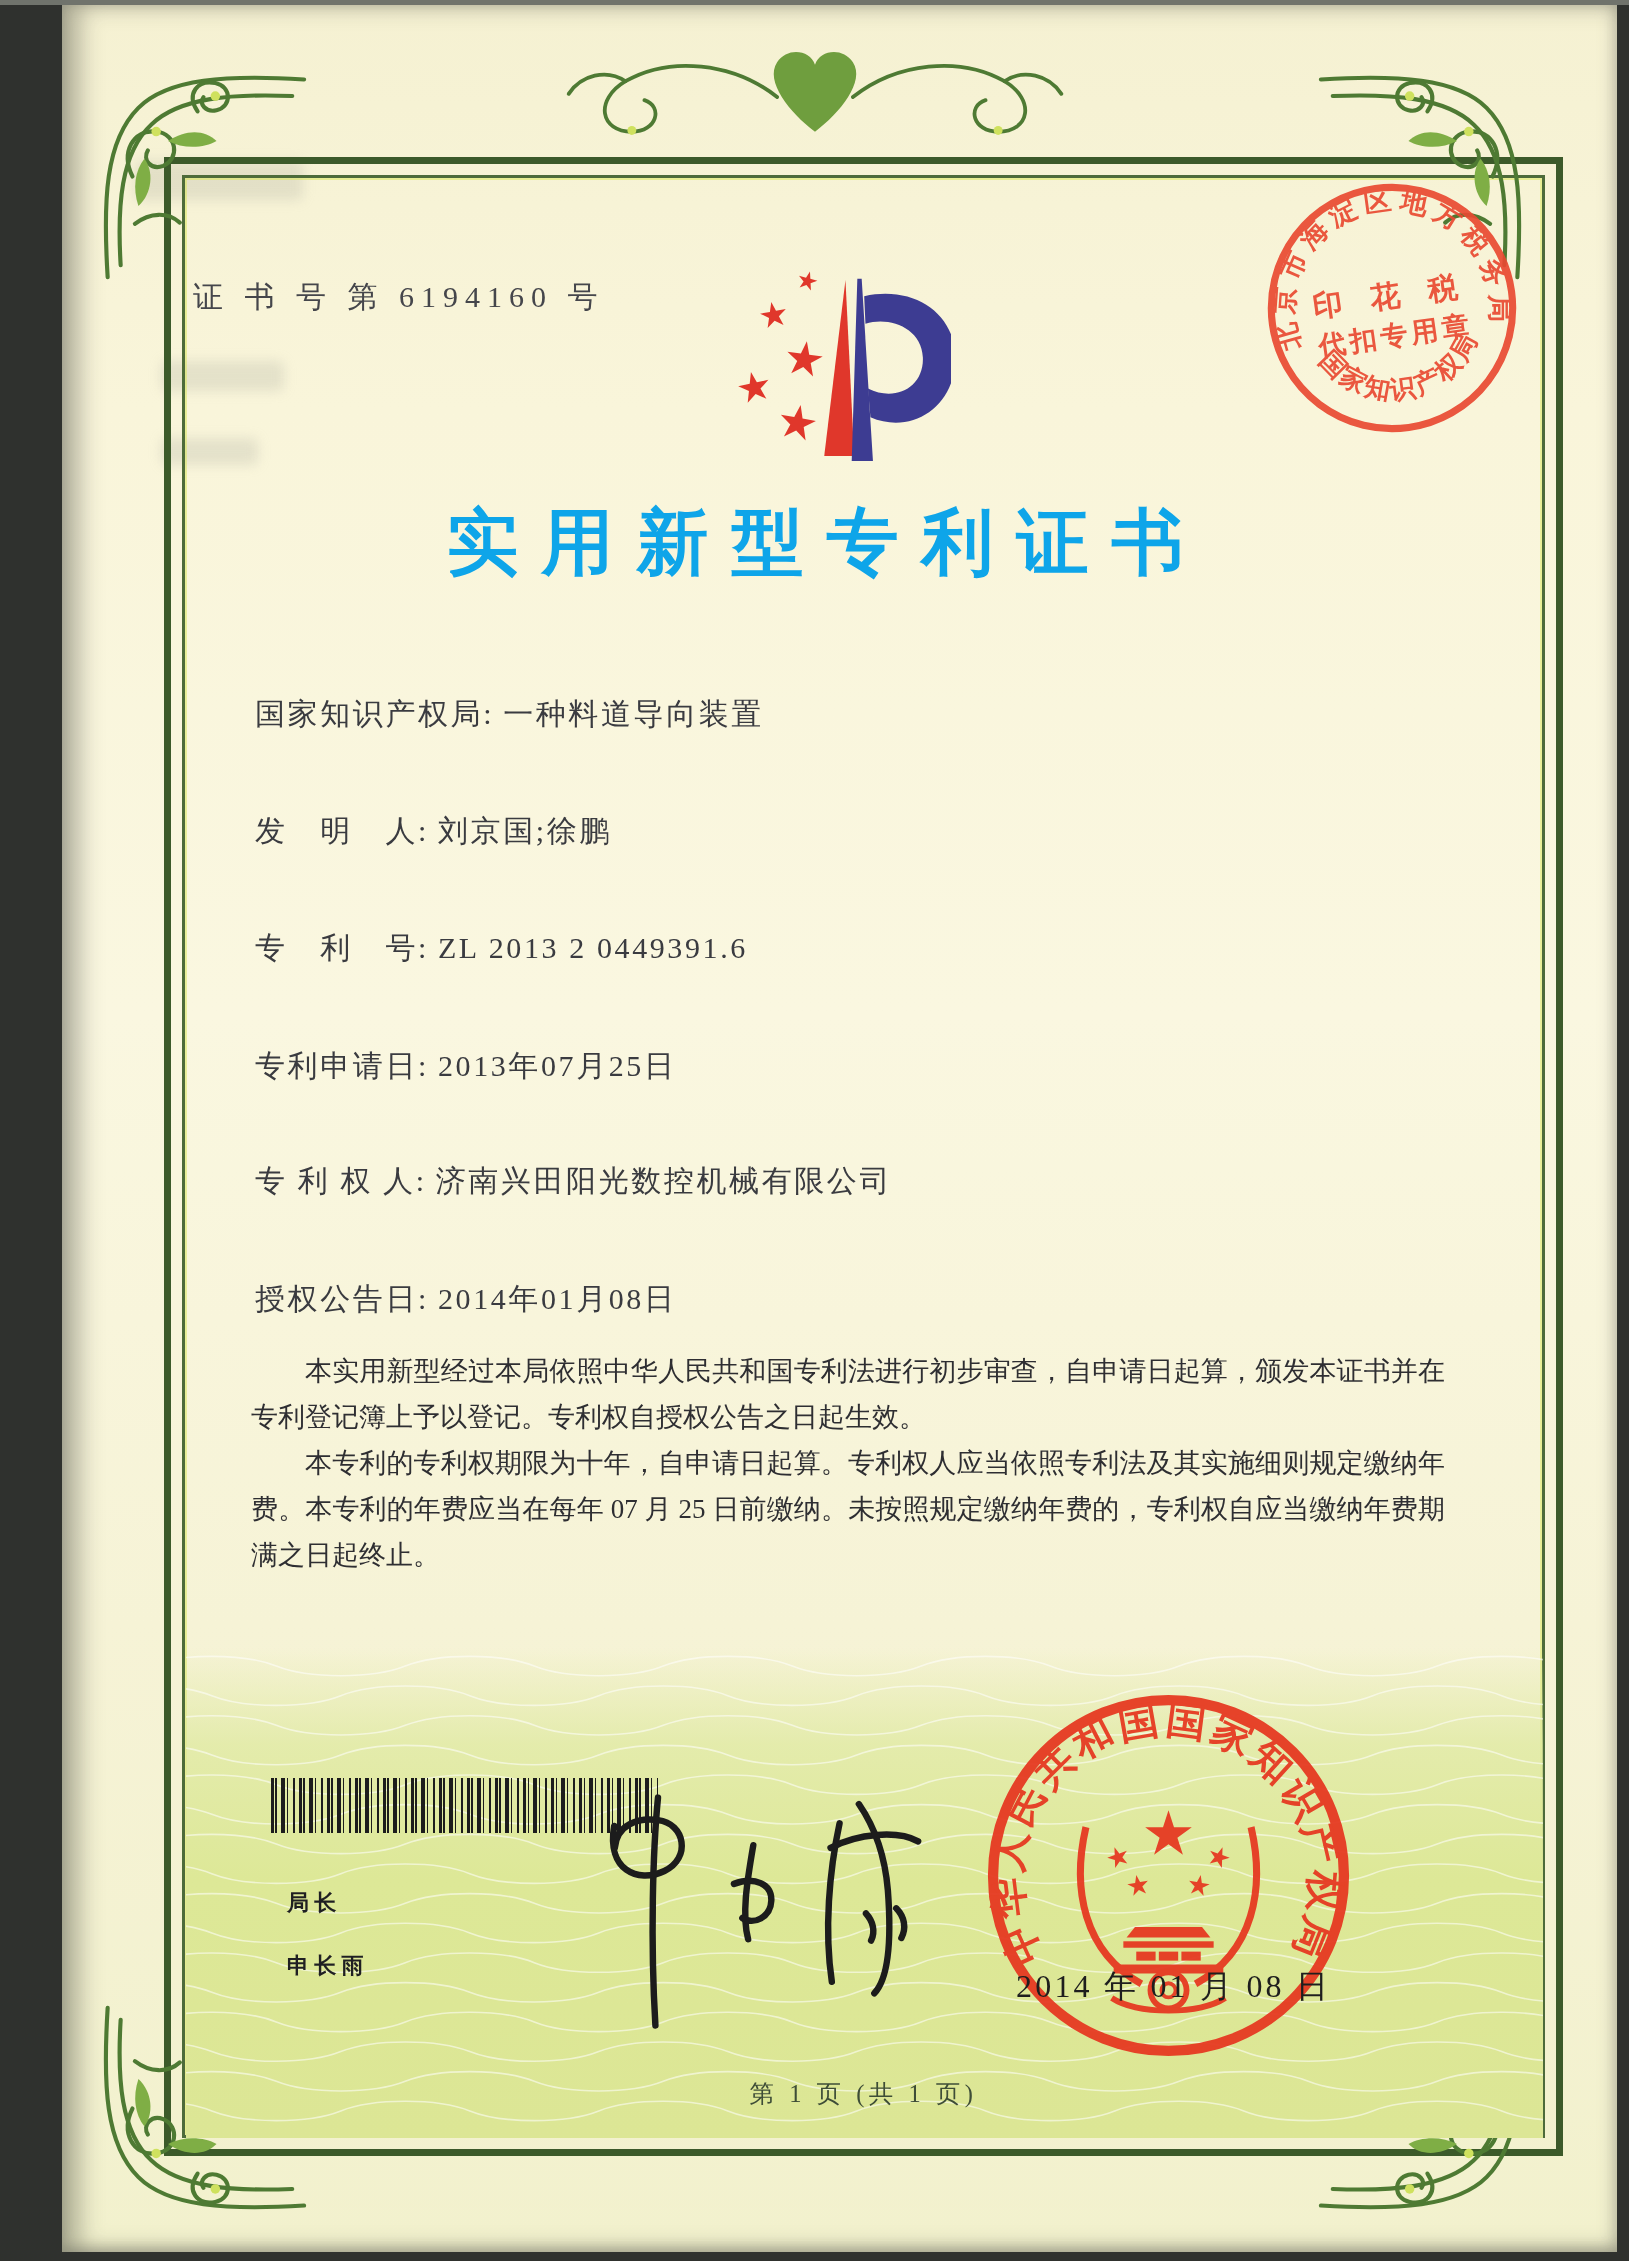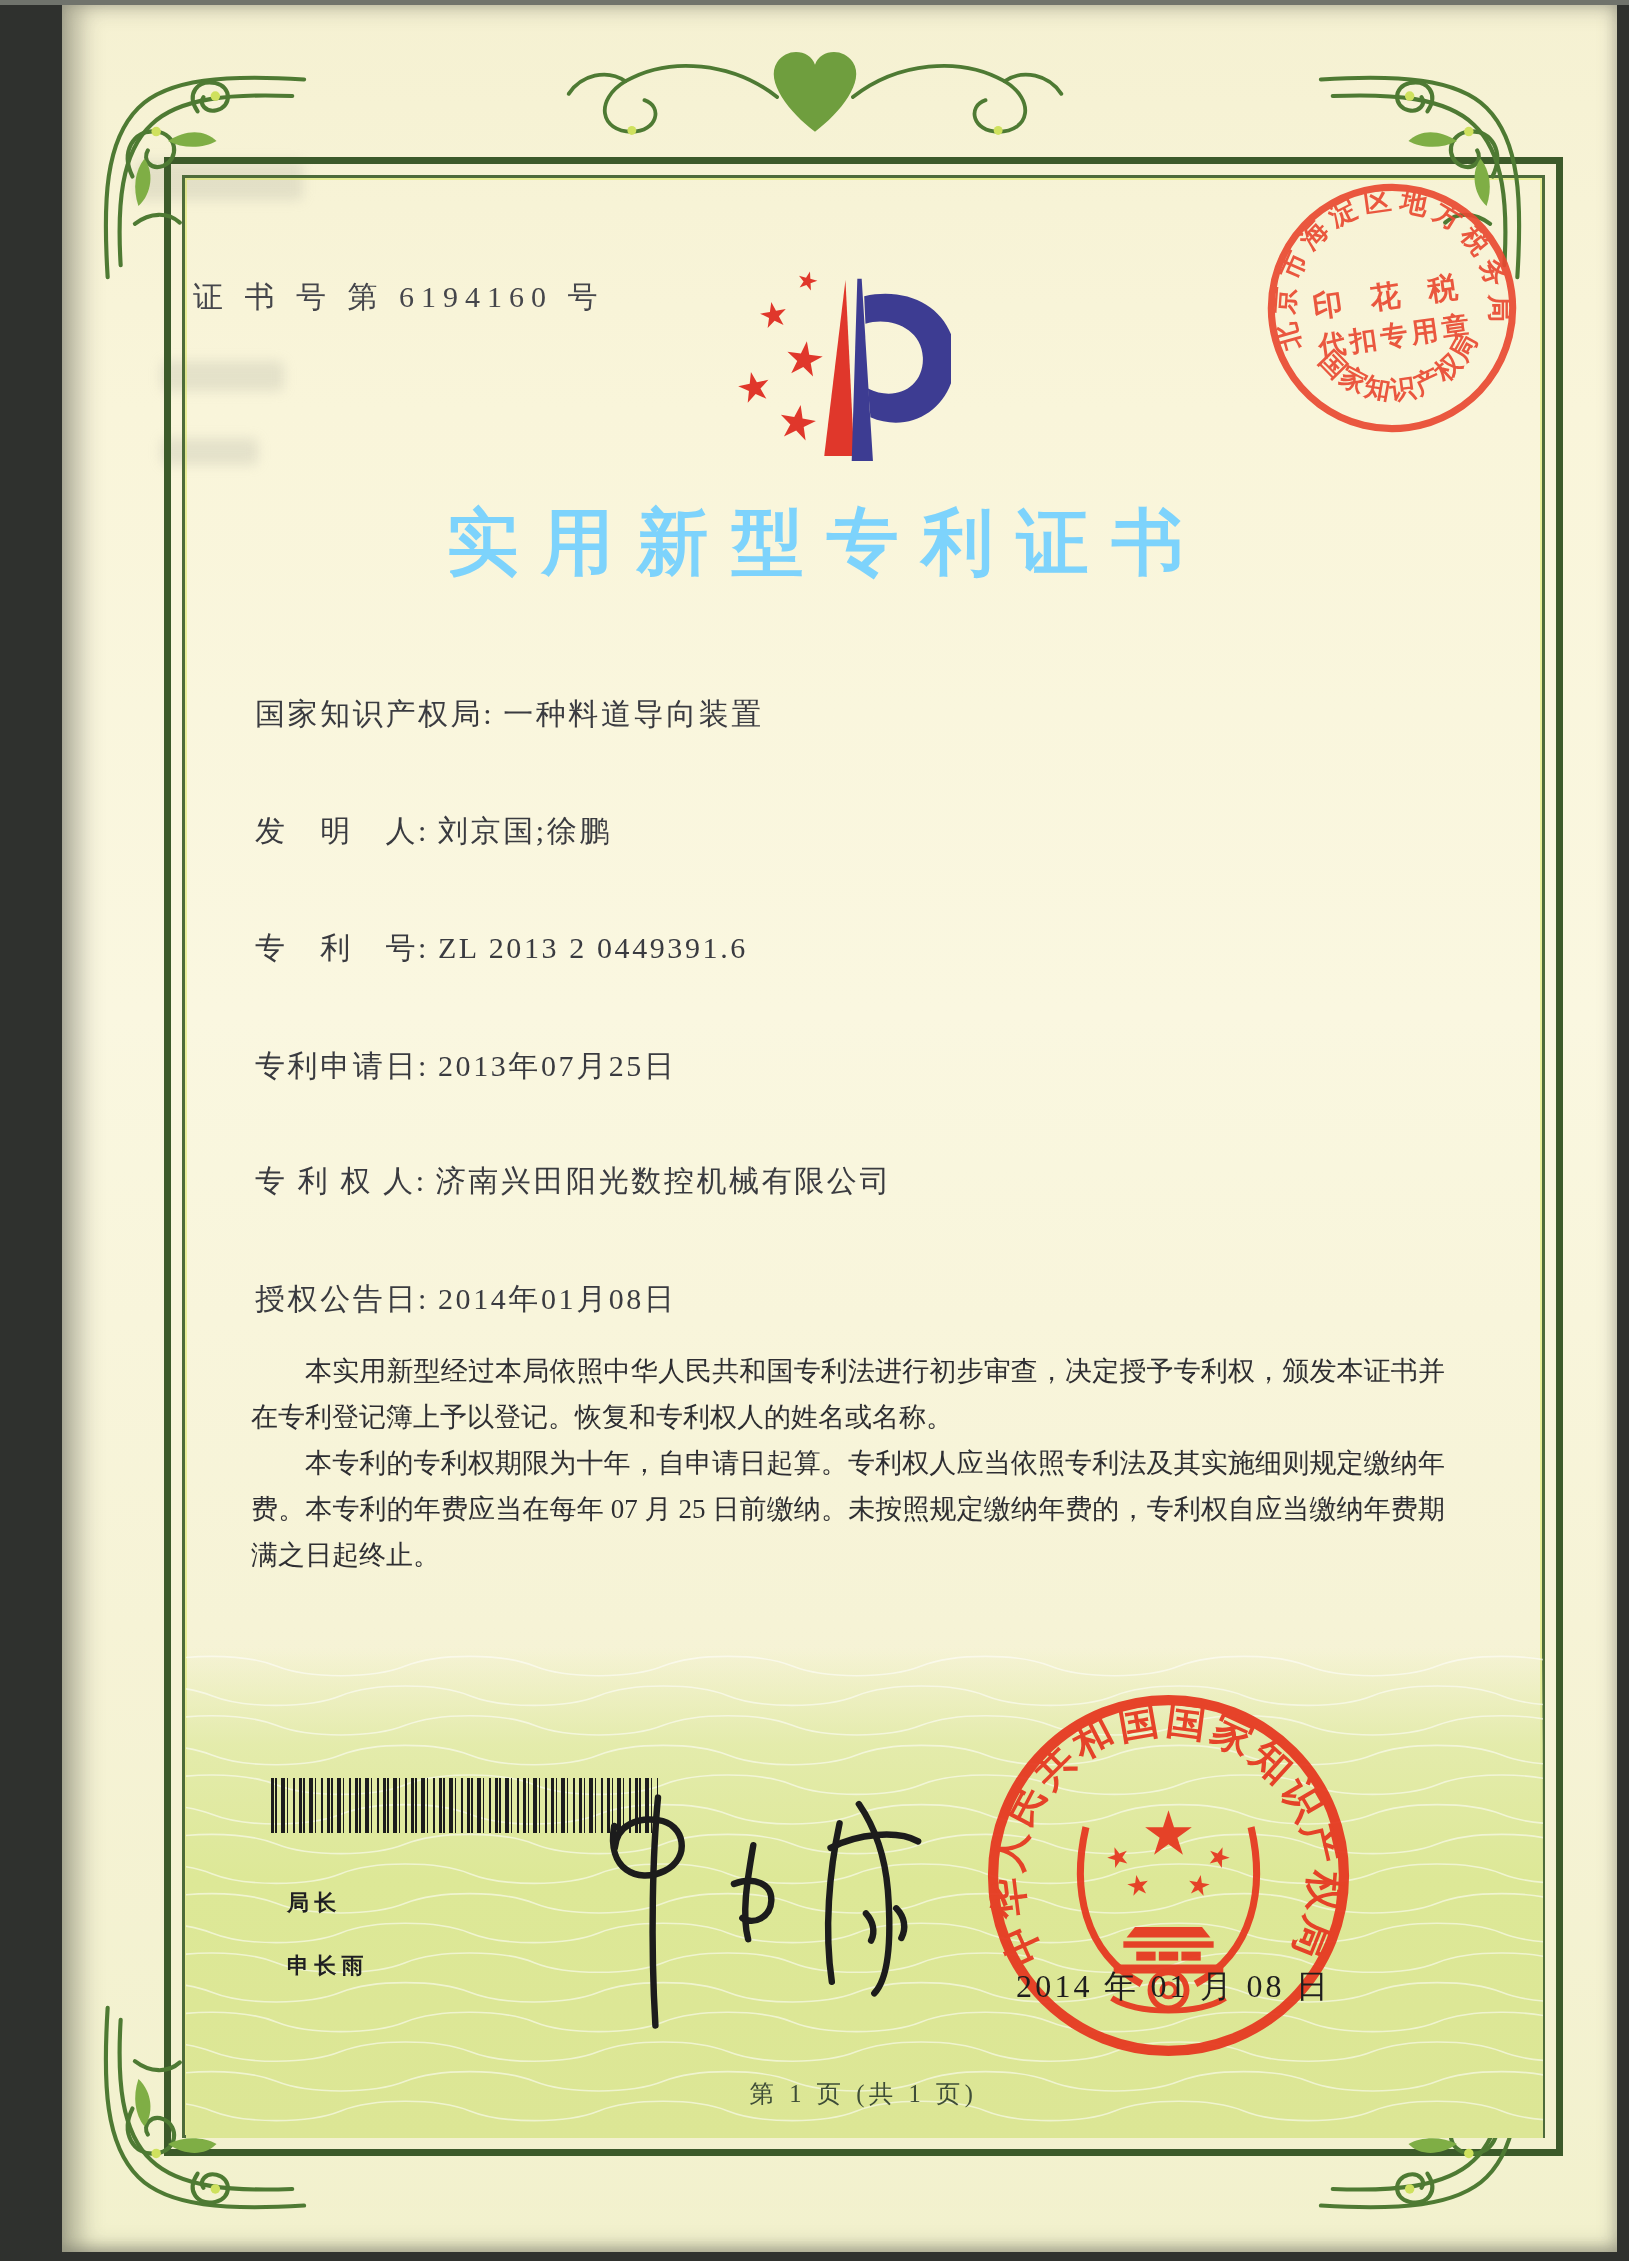--- a/index.html
+++ b/index.html
@@ -32,21 +32,21 @@
 
   .certnum{
     position:absolute;left:193px;top:277px;
     font-size:30px;letter-spacing:7px;color:#45464b;
   }
   .logo{position:absolute;left:680px;top:255px;width:271px;height:206px;}
   .taxstamp{position:absolute;left:1259px;top:175px;width:266px;height:266px;transform:rotate(-8deg);opacity:.92;}
 
   .title{
     position:absolute;left:0;right:0;top:495px;text-align:center;
-    font-size:72px;font-weight:700;color:#7dd3fc;letter-spacing:23px;
+    font-size:72px;font-weight:700;color:#0ea5e9;letter-spacing:23px;
     text-indent:23px;
   }
   .fieldrow{position:absolute;left:255px;font-size:30px;color:#3a3b40;letter-spacing:2.6px;white-space:nowrap;}
   .fieldrow .val{margin-left:9px;}
   .f0{top:694px}.f1{top:811px}.f2{top:928px}.f3{top:1046px}.f4{top:1161px}.f5{top:1279px}
 
   .bodytext{
     position:absolute;left:251px;top:1348px;width:1194px;
     font-size:27px;line-height:46px;color:#2e2e32;text-align:justify;
   }
@@ -222,21 +222,21 @@
   <span>专利申请日:</span><span class="val">2013年07月25日</span>
 </div>
 <div class="fieldrow f4">
   <span>专 利 权 人:</span><span class="val">济南兴田阳光数控机械有限公司</span>
 </div>
 <div class="fieldrow f5">
   <span>授权公告日:</span><span class="val">2014年01月08日</span>
 </div>
 
 <div class="bodytext">
-  <p>本实用新型经过本局依照中华人民共和国专利法进行初步审查，决定授予专利权，颁发本证书并在专利登记簿上予以登记。恢复和专利权人的姓名或名称。</p>
+  <p>本实用新型经过本局依照中华人民共和国专利法进行初步审查，自申请日起算，颁发本证书并在专利登记簿上予以登记。专利权自授权公告之日起生效。</p>
   <p>本专利的专利权期限为十年，自申请日起算。专利权人应当依照专利法及其实施细则规定缴纳年费。本专利的年费应当在每年 07 月 25 日前缴纳。未按照规定缴纳年费的，专利权自应当缴纳年费期满之日起终止。</p>
 </div>
 
 <div class="barcode"></div>
 
 <div class="signer t">局长</div>
 <div class="signer n">申长雨</div>
 
 <svg class="signature" viewBox="0 0 820 410">
   <g fill="none" stroke="#1c1c1c" stroke-width="10" stroke-linecap="round">

